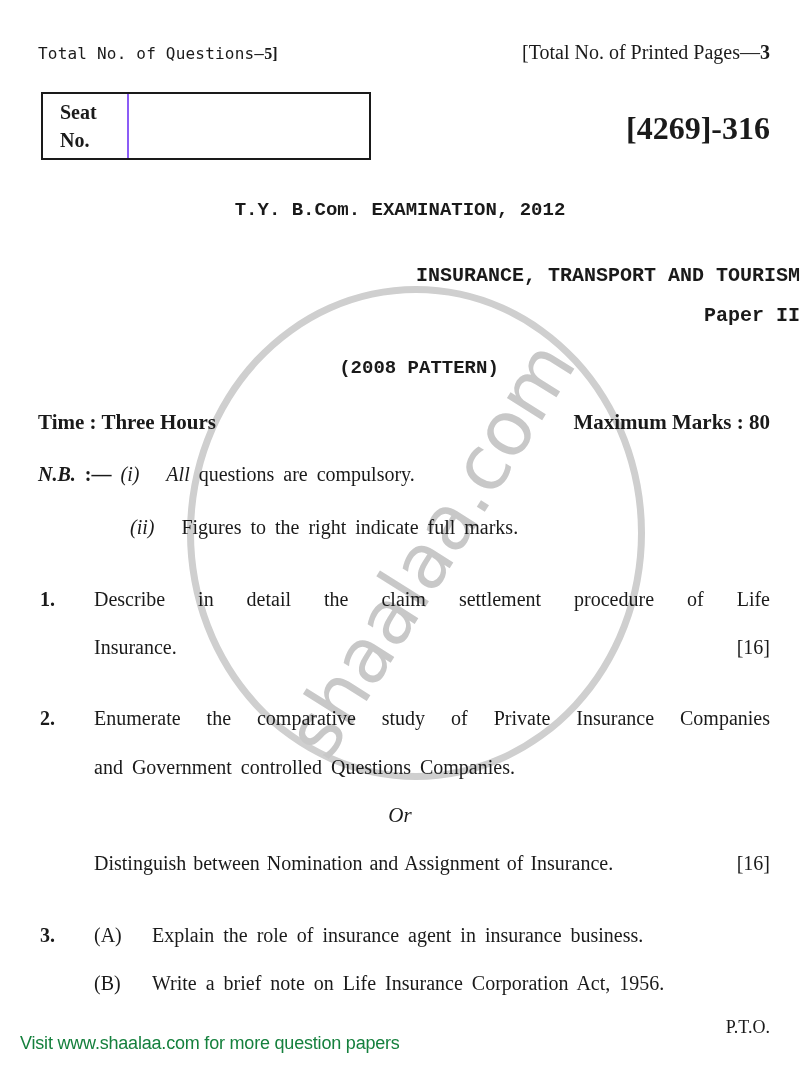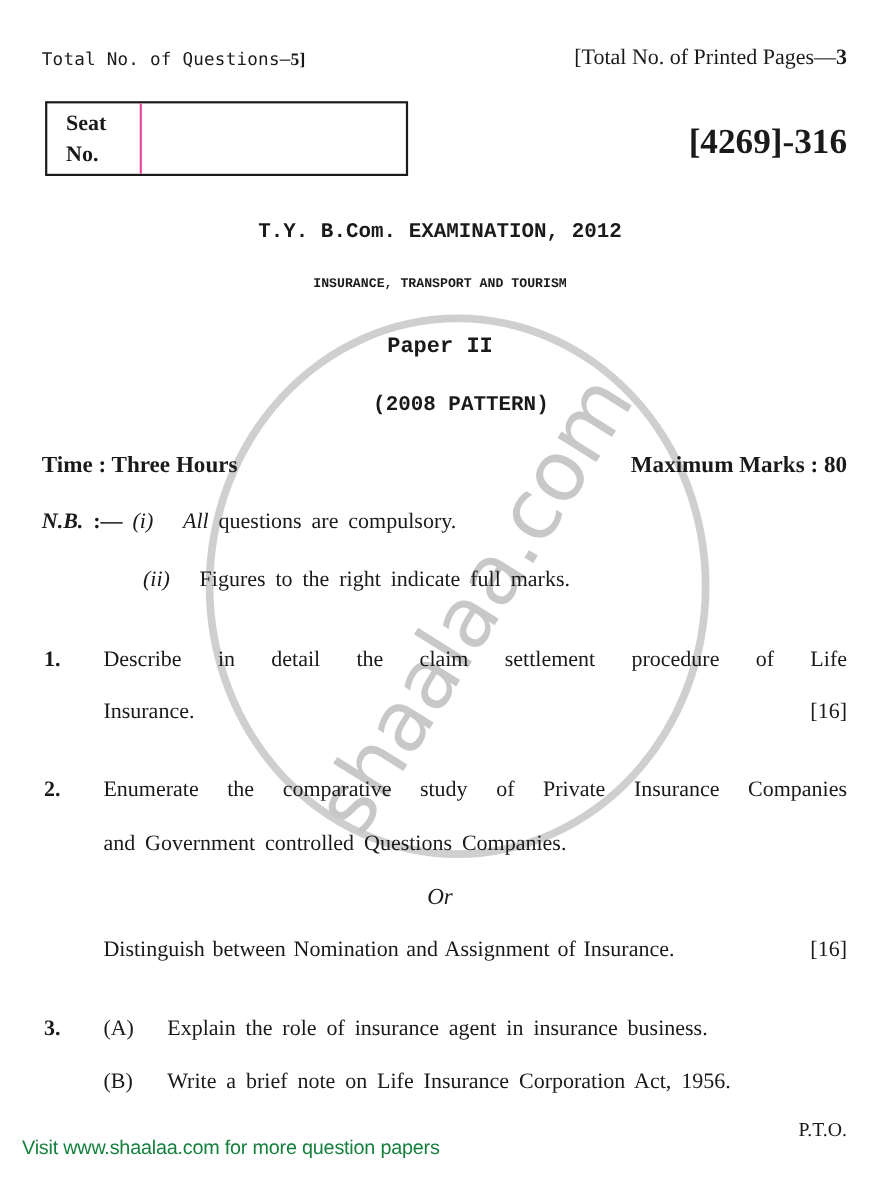--- a/index.html
+++ b/index.html
@@ -17,31 +17,31 @@
     
     .top-left { left: 38px; top: 44px; font-size: 16px; }
     .top-right { right: 30px; top: 41px; font-size: 20px; }
 
     
     .seat-box {
       position: absolute; left: 41px; top: 92px; width: 330px; height: 68px;
       border: 2.5px solid #1a1a1a; box-sizing: border-box; display: flex;
     }
     .seat-label {
-      width: 86px; border-right: 2px solid #ec4899; box-sizing: border-box;
+      width: 86px; border-right: 2px solid #8b5cf6; box-sizing: border-box;
       font-family: "Liberation Serif", serif; font-weight: bold; font-size: 20px;
       line-height: 28px; padding: 4px 0 0 17px;
     }
     .seat-value { flex: 1; }
     .paper-code { right: 30px; top: 110px; font-size: 32px; font-weight: bold; font-family: "Liberation Serif", serif; }
 
     .center { left: 0; right: 0; text-align: center; font-family: Liberation Mono, monospace; font-weight: bold; }
     .t1 { top: 199px; font-size: 19px; }
-    .t2 { top: 251px; font-size: 12px; }
-    .t3 { top: 304px; font-size: 20px; }
+    .t2 { top: 264px; font-size: 20px; text-align: right; }
+    .t3 { top: 304px; font-size: 20px; text-align: right; }
     .t4 { top: 357px; font-size: 19px; padding-left: 38px; }
 
     .time { left: 38px; top: 410px; font-size: 21px; font-weight: bold; font-family: "Liberation Serif", serif; }
     .marks { right: 30px; top: 410px; font-size: 21px; font-weight: bold; font-family: "Liberation Serif", serif; }
 
     .body-text { font-family: "Liberation Serif", serif; font-size: 20px; word-spacing: 4px; }
 
     .nb { left: 38px; top: 463px; }
     .nb2 { left: 130px; top: 516px; }
 

